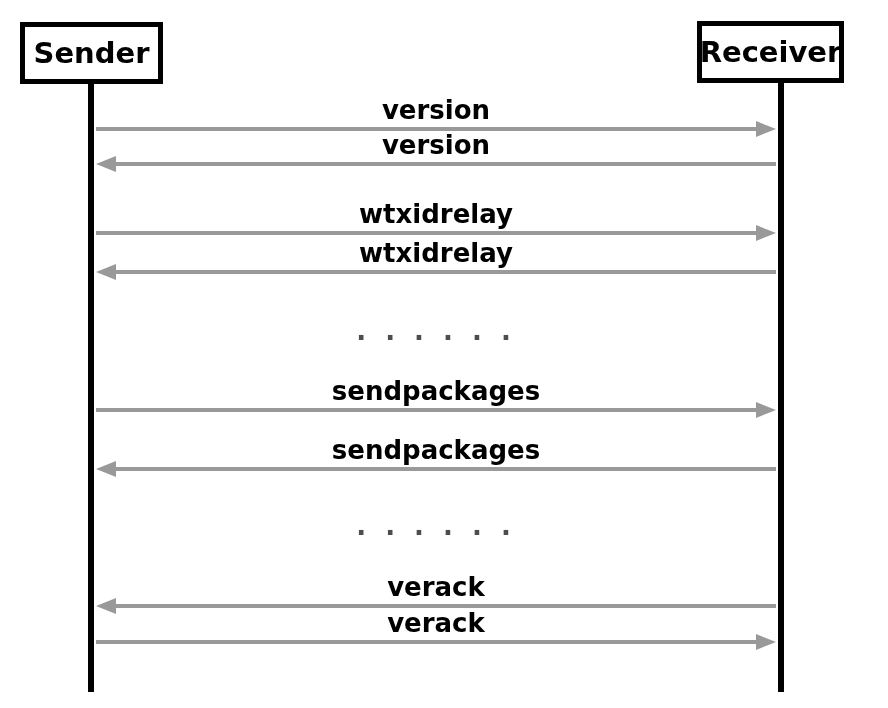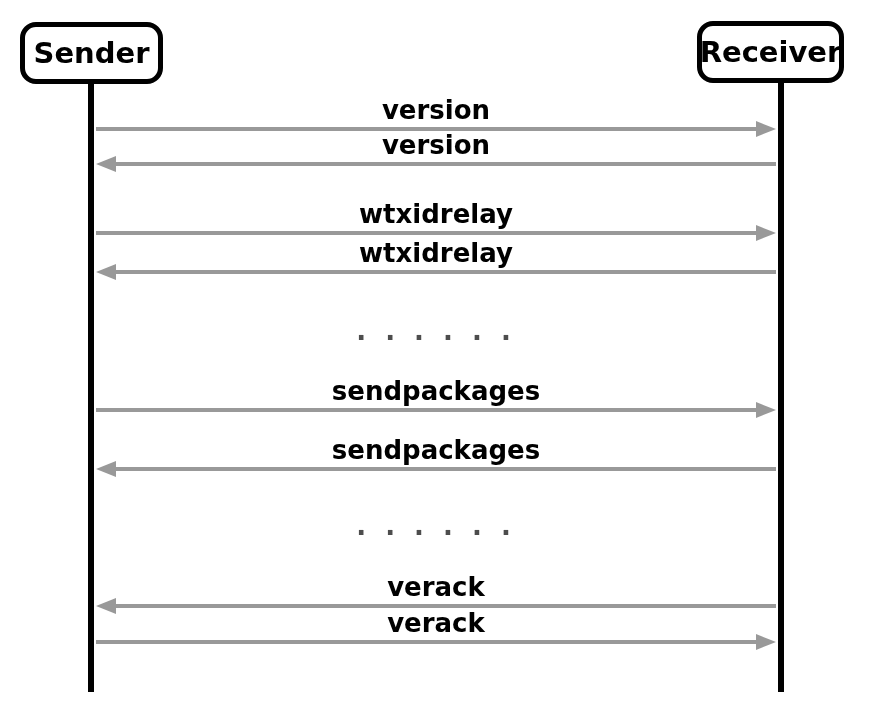--- a/index.html
+++ b/index.html
@@ -16,21 +16,21 @@
     position: relative;
     width: 888px;
     height: 708px;
     background: var(--bg, #ffffff);
     overflow: hidden;
   }
   .actor-box {
     position: absolute;
     box-sizing: border-box;
     border: 5px solid var(--box-border, #000000);
-    border-radius: 16px;
+    border-radius: 0;
     background: #ffffff;
     display: flex;
     align-items: center;
     justify-content: center;
     font-weight: bold;
     font-size: 29px;
     color: var(--label, #000000);
   }
   .actor-box.sender   { left: 20px;  top: 22px; width: 143px; height: 62px; }
   .actor-box.receiver { left: 697px; top: 21px; width: 147px; height: 62px; }

